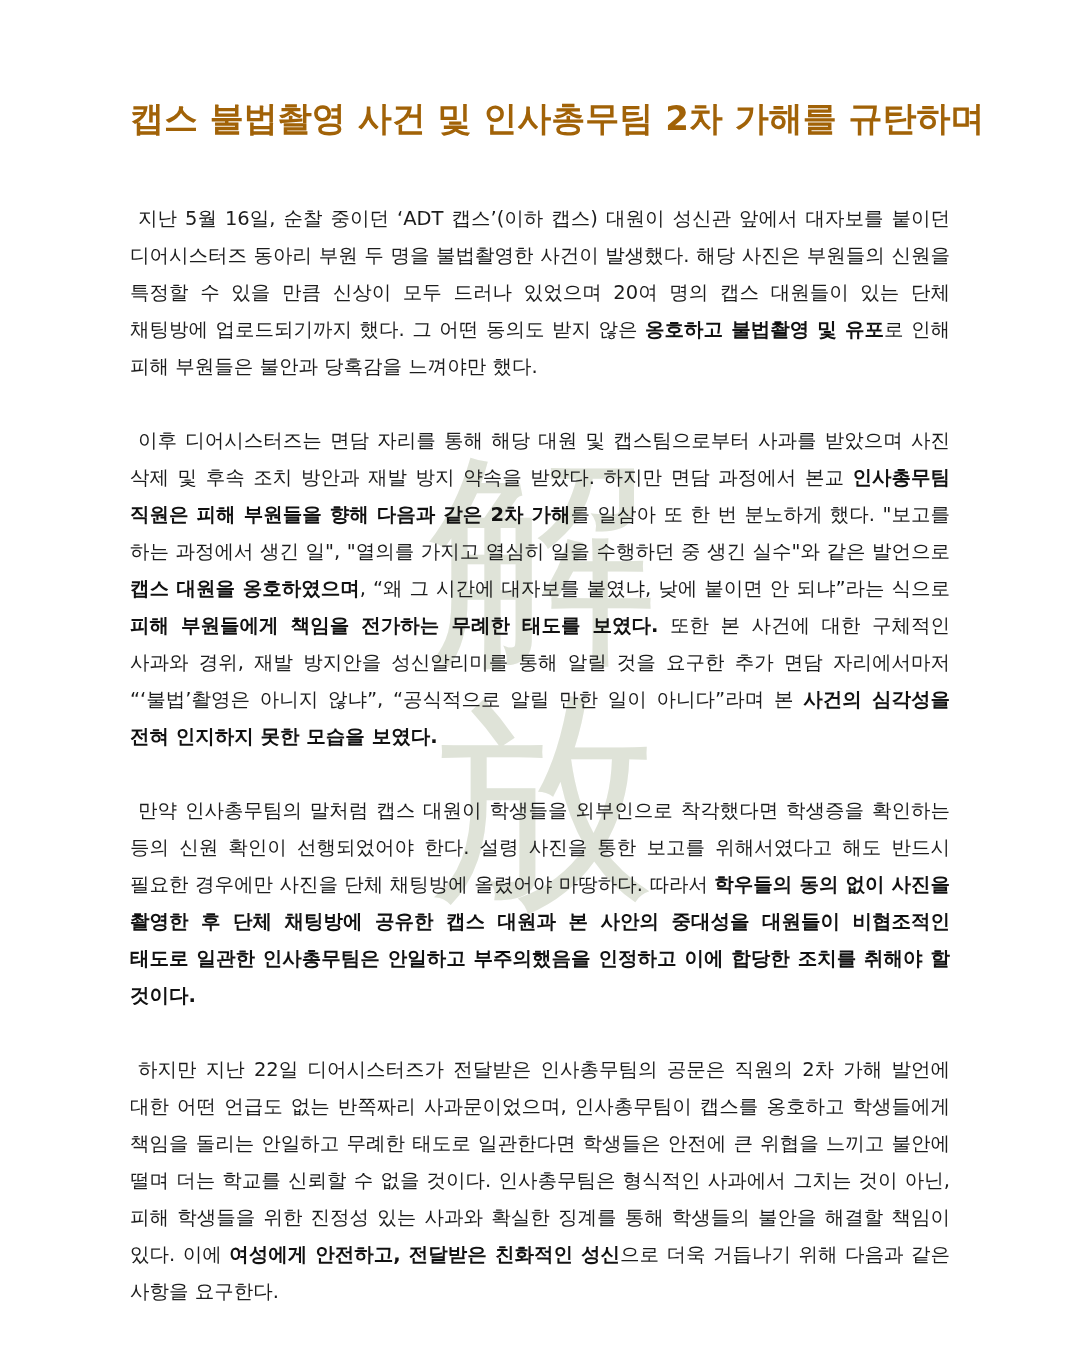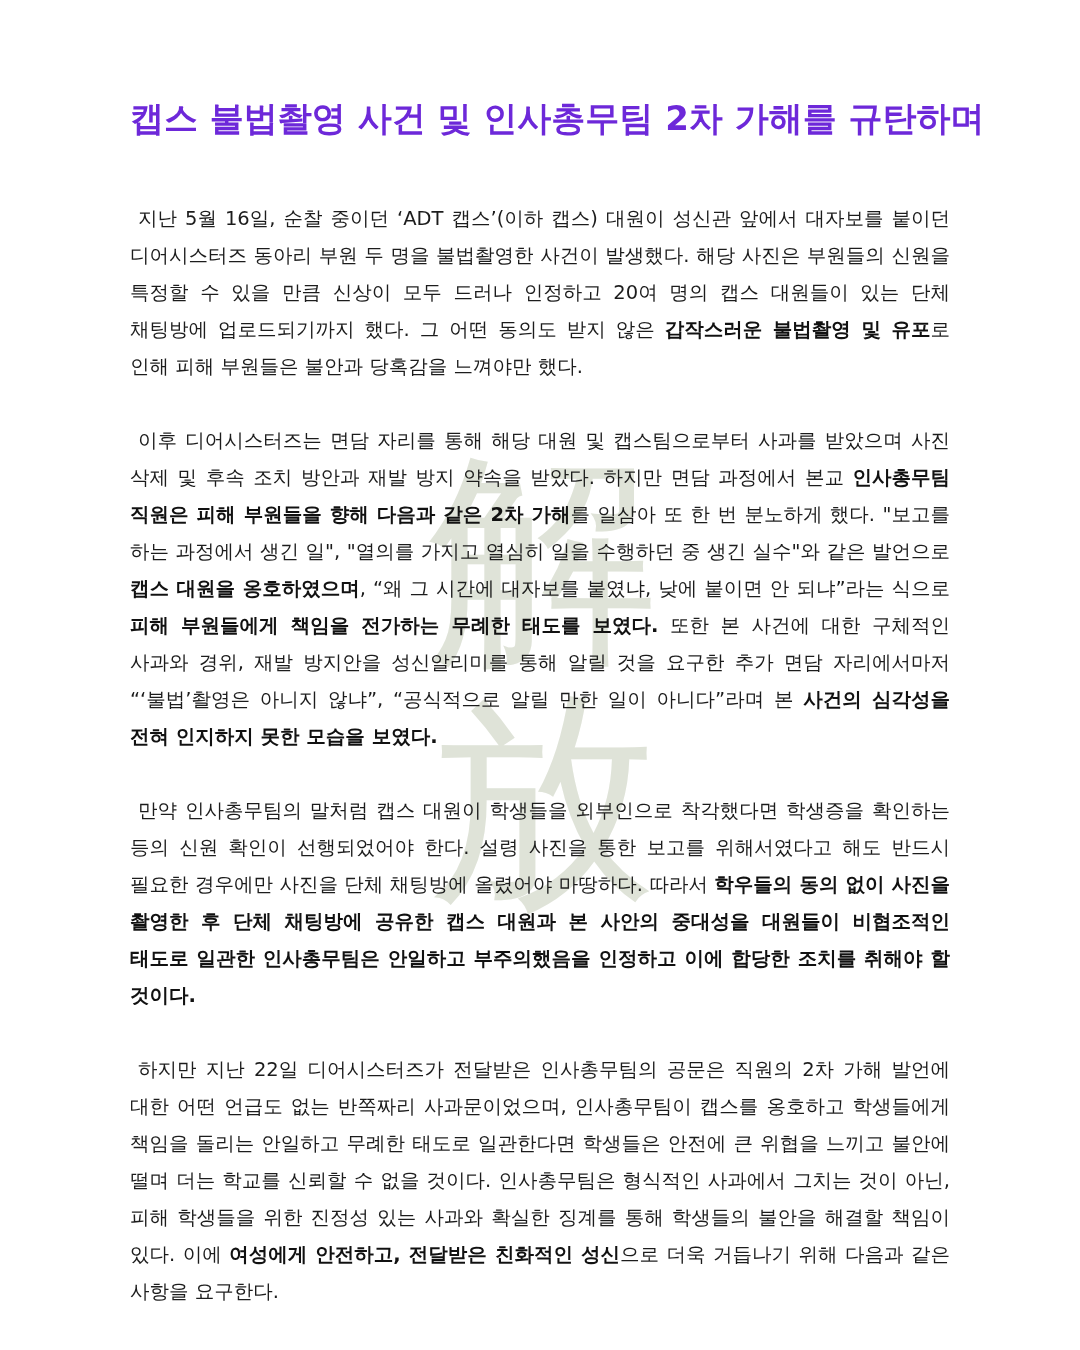--- a/index.html
+++ b/index.html
@@ -35,21 +35,21 @@
       width: 820px;
       z-index: 1;
     }
     .title {
       margin: 92px 0 0 0;
       font-size: 34px;
       font-weight: bold;
       text-align: center;
       letter-spacing: 0px;
       line-height: 52px;
-      color: #6d28d9;
+      color: #a16207;
       white-space: nowrap;
     }
     .body {
       margin-top: 56px;
     }
     .para {
       font-size: 19.5px;
       line-height: 37px;
       text-align: justify;
       text-indent: 8px;
@@ -68,21 +68,21 @@
 <div class="watermark">
   <div>解</div>
   <div>放</div>
 </div>
 
 <div class="page">
   <h1 class="title">캡스 불법촬영 사건 및 인사총무팀 2차 가해를 규탄하며</h1>
 
   <div class="body">
     <p class="para">
-      <span>지난 5월 16일, 순찰 중이던 ‘ADT 캡스’(이하 캡스) 대원이 성신관 앞에서 대자보를 붙이던 디어시스터즈 동아리 부원 두 명을 불법촬영한 사건이 발생했다. 해당 사진은 부원들의 신원을 특정할 수 있을 만큼 신상이 모두 드러나 인정하고 20여 명의 캡스 대원들이 있는 단체 채팅방에 업로드되기까지 했다. 그 어떤 동의도 받지 않은 </span><b>갑작스러운 불법촬영 및 유포</b><span>로 인해 피해 부원들은 불안과 당혹감을 느껴야만 했다.</span>
+      <span>지난 5월 16일, 순찰 중이던 ‘ADT 캡스’(이하 캡스) 대원이 성신관 앞에서 대자보를 붙이던 디어시스터즈 동아리 부원 두 명을 불법촬영한 사건이 발생했다. 해당 사진은 부원들의 신원을 특정할 수 있을 만큼 신상이 모두 드러나 있었으며 20여 명의 캡스 대원들이 있는 단체 채팅방에 업로드되기까지 했다. 그 어떤 동의도 받지 않은 </span><b>옹호하고 불법촬영 및 유포</b><span>로 인해 피해 부원들은 불안과 당혹감을 느껴야만 했다.</span>
     </p>
 
     <p class="para">
       <span>이후 디어시스터즈는 면담 자리를 통해 해당 대원 및 캡스팀으로부터 사과를 받았으며 사진 삭제 및 후속 조치 방안과 재발 방지 약속을 받았다. 하지만 면담 과정에서 본교 </span><b>인사총무팀 직원은 피해 부원들을 향해 다음과 같은 2차 가해</b><span>를 일삼아 또 한 번 분노하게 했다. "보고를 하는 과정에서 생긴 일", "열의를 가지고 열심히 일을 수행하던 중 생긴 실수"와 같은 발언으로 </span><b>캡스 대원을 옹호하였으며</b><span>, “왜 그 시간에 대자보를 붙였냐, 낮에 붙이면 안 되냐”라는 식으로 </span><b>피해 부원들에게 책임을 전가하는 무례한 태도를 보였다.</b><span> 또한 본 사건에 대한 구체적인 사과와 경위, 재발 방지안을 성신알리미를 통해 알릴 것을 요구한 추가 면담 자리에서마저 “‘불법’촬영은 아니지 않냐”, “공식적으로 알릴 만한 일이 아니다”라며 본 </span><b>사건의 심각성을 전혀 인지하지 못한 모습을 보였다.</b>
     </p>
 
     <p class="para">
       <span>만약 인사총무팀의 말처럼 캡스 대원이 학생들을 외부인으로 착각했다면 학생증을 확인하는 등의 신원 확인이 선행되었어야 한다. 설령 사진을 통한 보고를 위해서였다고 해도 반드시 필요한 경우에만 사진을 단체 채팅방에 올렸어야 마땅하다. 따라서 </span><b>학우들의 동의 없이 사진을 촬영한 후 단체 채팅방에 공유한 캡스 대원과 본 사안의 중대성을 대원들이 비협조적인 태도로 일관한 인사총무팀은 안일하고 부주의했음을 인정하고 이에 합당한 조치를 취해야 할 것이다.</b>
     </p>
 

